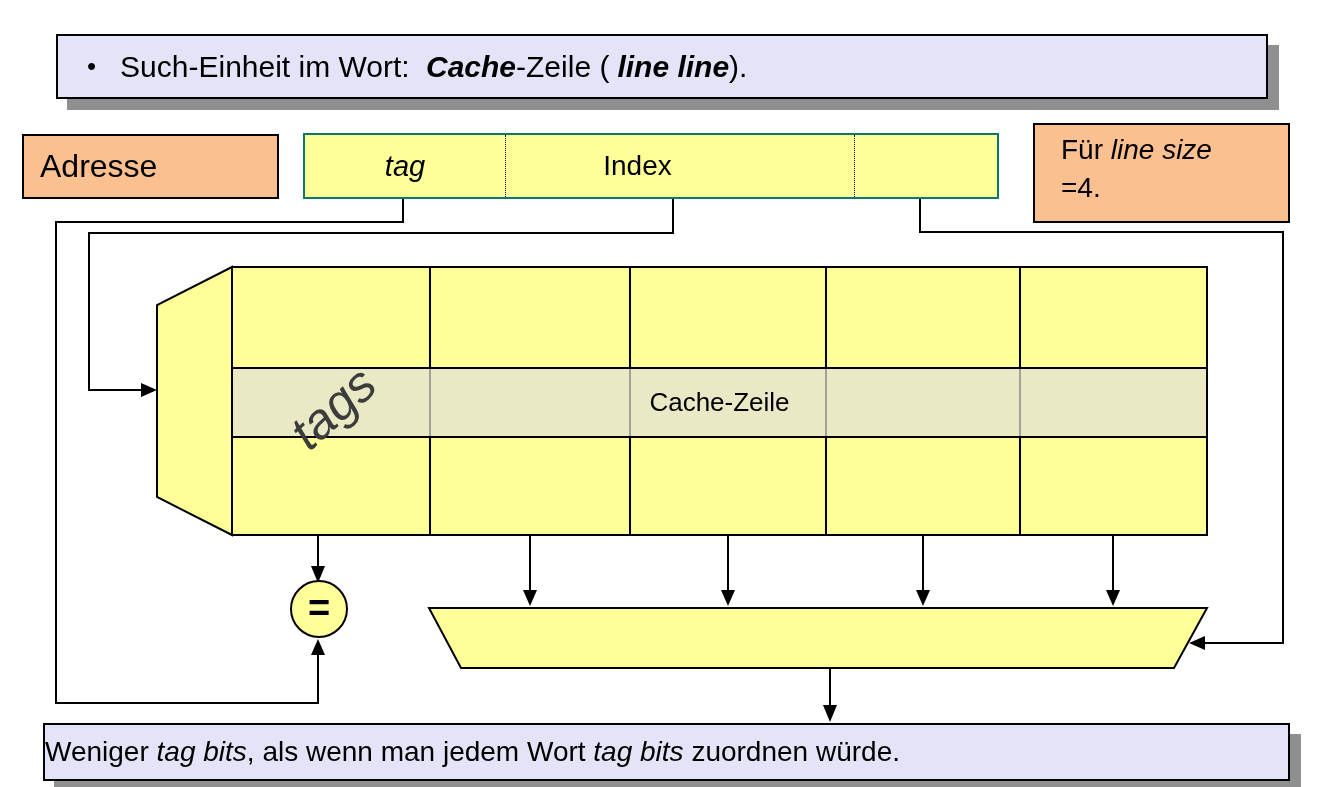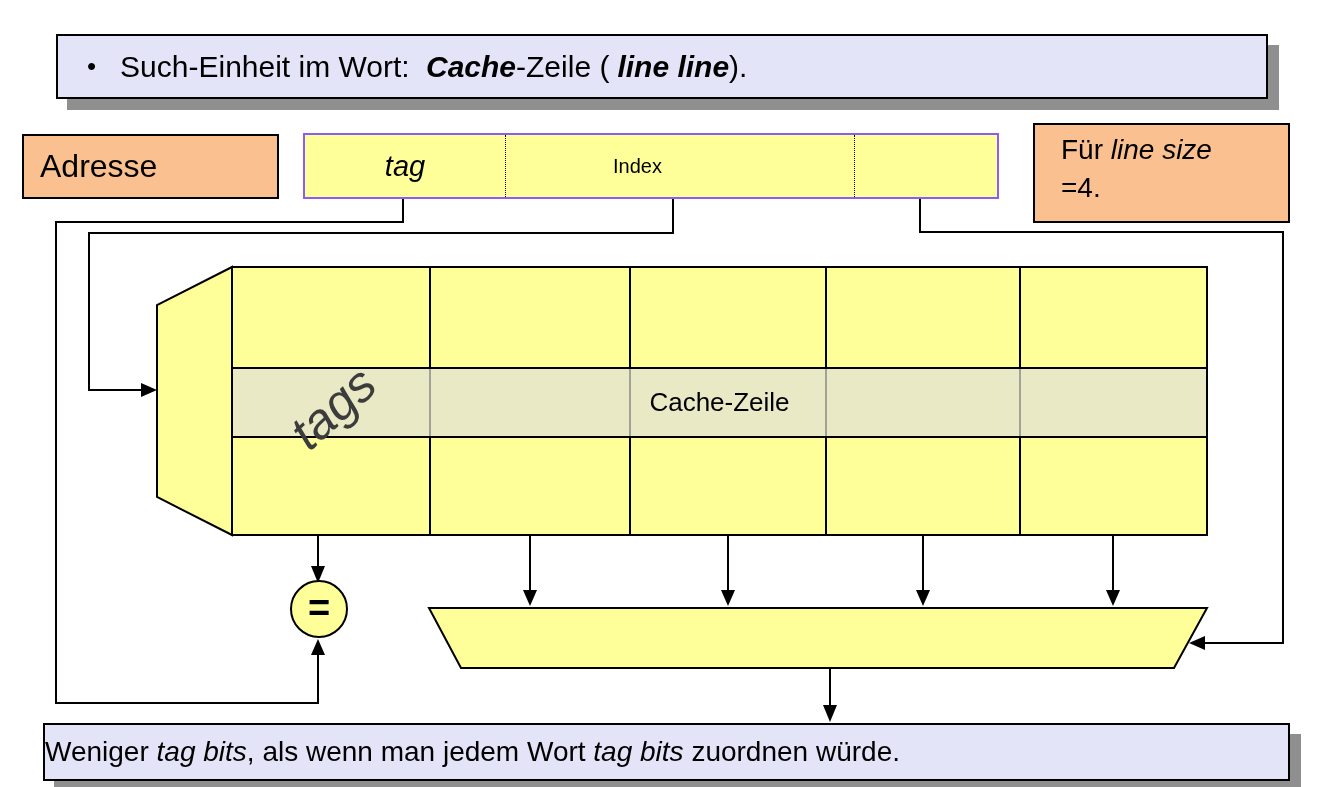--- a/index.html
+++ b/index.html
@@ -22,25 +22,25 @@
   
   .orange-box {
     position:absolute; background:#fac090; border:2px solid #000;
     box-sizing:border-box; font-size:32px;
   }
   .adresse-box { left:22px; top:134px; width:257px; height:65px; display:flex; align-items:center; padding-left:16px; }
   .note-box { left:1033px; top:123px; width:257px; height:100px; padding:6px 0 0 26px; font-size:28px; line-height:1.35; }
   
   .address-field {
     position:absolute; left:303px; top:133px; width:696px; height:66px;
-    background:#ffff99; border:2px solid #8b5cf6; box-sizing:border-box;
+    background:#ffff99; border:2px solid #0f766e; box-sizing:border-box;
   }
   .af-section { position:absolute; top:0; height:100%; display:flex; align-items:center; justify-content:center; }
   .af-tag    { left:0;     width:200px; font-style:italic; font-size:29px; }
-  .af-index  { left:200px; width:349px; font-size:20px; padding-right:84px; box-sizing:border-box; }
+  .af-index  { left:200px; width:349px; font-size:28px; padding-right:84px; box-sizing:border-box; }
   .af-offset { left:549px; width:147px; }
   .af-sep { position:absolute; top:0; bottom:0; width:0; border-left:1px dotted #000; }
   .af-sep1 { left:200px; }
   .af-sep2 { left:549px; }
   
   .diagram-svg { position:absolute; left:0; top:0; }
   
   .tags-label {
     position:absolute; left:248px; top:373px; width:170px; height:70px;
     display:flex; align-items:center; justify-content:center;

